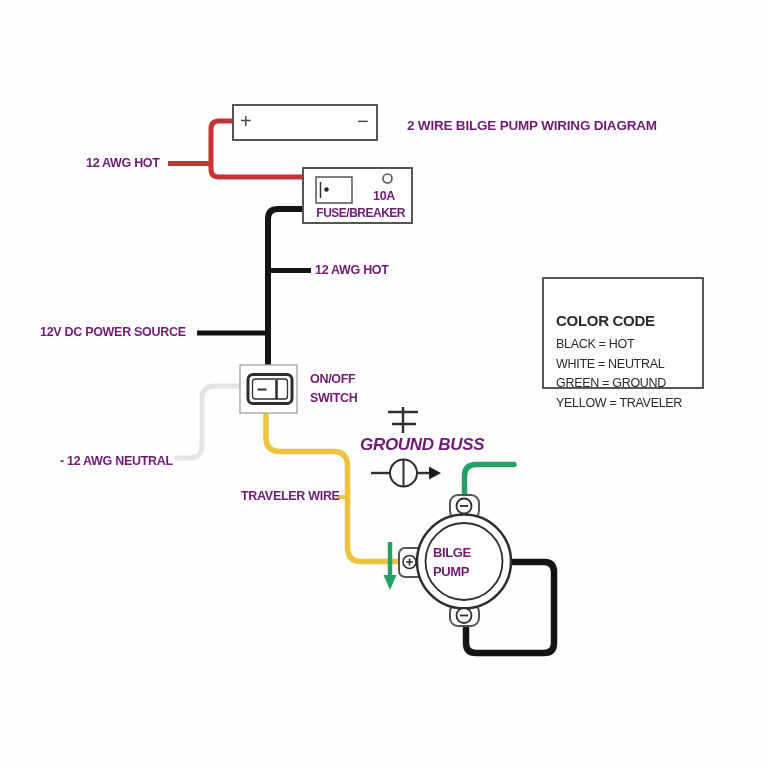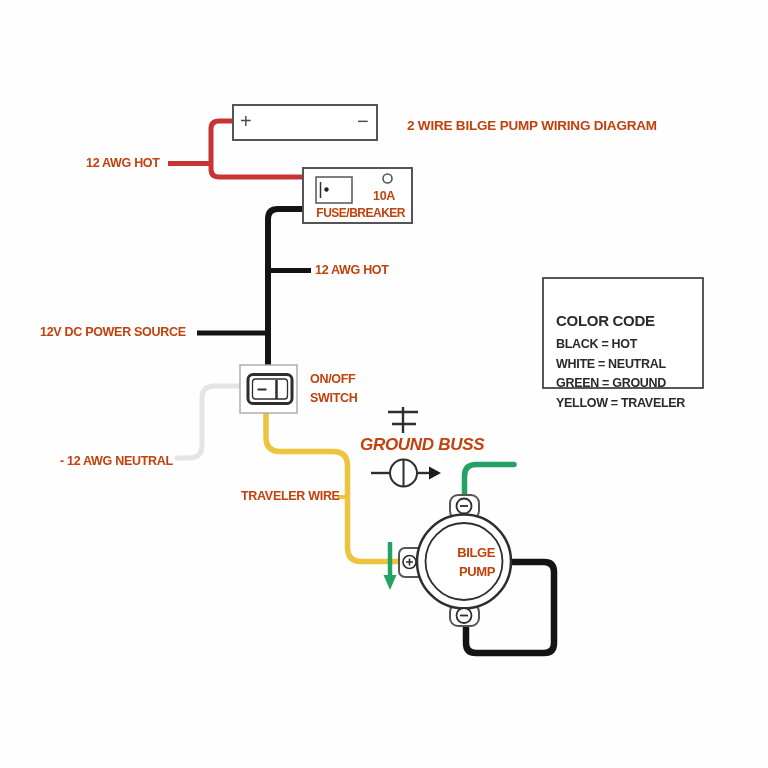--- a/index.html
+++ b/index.html
@@ -3,34 +3,34 @@
 <meta charset="utf-8">
 <style>
   html,body{margin:0;padding:0;background:#ffffff;}
   .stage{
     position:relative;width:768px;height:768px;background:#fefefe;overflow:hidden;
     font-family:"Liberation Sans", sans-serif;color:#2a2a2a;
   }
   svg.diagram{position:absolute;left:0;top:0;}
   .lbl{
     position:absolute;font-weight:bold;font-size:12.5px;letter-spacing:-0.3px;
-    white-space:nowrap;color:#c2410c;line-height:15px;
+    white-space:nowrap;color:#701a75;line-height:15px;
   }
   .lbl.wrap{white-space:normal;}
   .title{font-size:13.5px;letter-spacing:-0.2px;}
   .battery-sign{position:absolute;font-weight:400;color:#4a4a4a;font-size:20px;line-height:20px;}
   .switch-label{width:58px;line-height:19px;}
-  .pump-label{width:62px;text-align:right;line-height:19px;font-size:13px;letter-spacing:-0.4px;}
+  .pump-label{width:62px;text-align:left;line-height:19px;font-size:13px;letter-spacing:-0.4px;}
   .fuse-label{width:94px;text-align:right;font-size:12px;letter-spacing:-0.5px;}
   .groundbuss-label{font-size:17px;font-style:italic;}
   .colorcode{
     position:absolute;left:556px;top:284px;width:150px;margin-top:28px;
   }
   .colorcode .heading{font-weight:bold;font-size:15px;letter-spacing:-0.3px;margin:0 0 6px 0;}
-  .colorcode .line{font-weight:bold;font-size:12.5px;letter-spacing:-0.3px;line-height:19.7px;}
+  .colorcode .line{font-weight:normal;font-size:12.5px;letter-spacing:-0.3px;line-height:19.7px;}
 </style>
 </head>
 <body>
 
 <div class="stage">
 
   <svg class="diagram" width="768" height="768" viewBox="0 0 768 768">
 
     <path d="M168 163.5 H211 M233 121 H219 Q211 121 211 129 V169 Q211 177 219 177 H304" fill="none" stroke-width="5" stroke="#c83434"></path>
 

